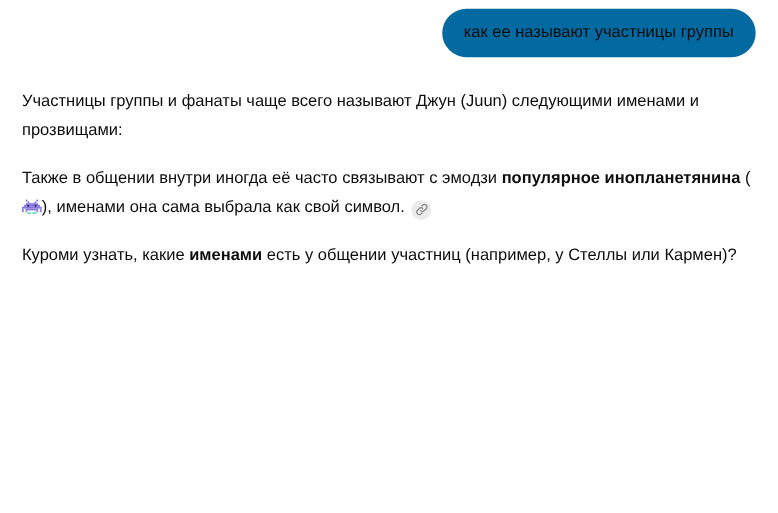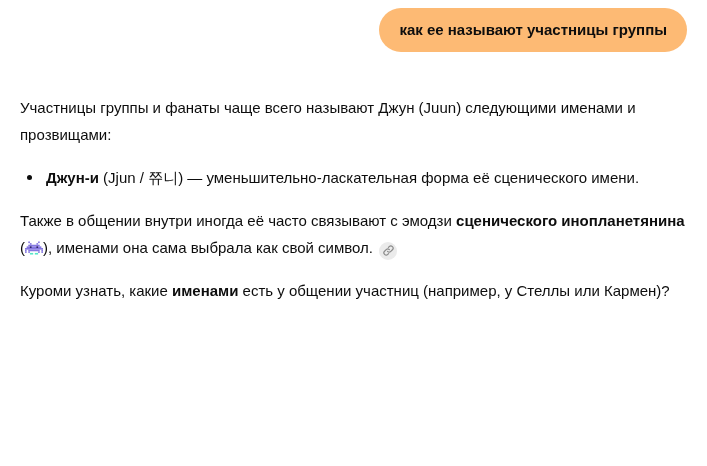--- a/index.html
+++ b/index.html
@@ -15,32 +15,31 @@
   }
   .chat-thread { padding: 0 20px; }
 
   
   .user-row {
     display: flex;
     justify-content: flex-end;
     margin-top: 8px;
   }
   .user-bubble {
-    background: #fdba74;
+    background: #0369a1;
     border-radius: 24px;
     padding: 12px 20px;
     line-height: 20px;
     max-width: 480px;
     color: #0d0d0d;
-    font-weight: bold;
   }
 
   
   .assistant-message {
-    margin-top: 42px;
+    margin-top: 26px;
     width: 667px;
   }
   .assistant-message p {
     margin: 0 0 16px 0;
     line-height: 27px;
   }
   .nickname-list {
     list-style: none;
     margin: 0 0 16px 0;
     padding: 0;
@@ -94,26 +93,23 @@
     <div class="user-bubble">
       <span>как ее называют участницы группы</span>
     </div>
   </div>
 
   <div class="assistant-message">
 
     <p><span>Участницы группы и фанаты чаще всего называют Джун (Juun) следующими именами и прозвищами:</span></p>
 
     <ul class="nickname-list">
-      <li>
-        <b>Джун-и</b><span> (Jjun / 쮸니) — уменьшительно-ласкательная форма её сценического имени.</span>
-      </li>
     </ul>
 
-    <p><span>Также в общении внутри иногда её часто связывают с эмодзи </span><b>сценического инопланетянина</b><span> (</span><span class="emoji-alien"><svg viewBox="0 0 11 8" width="18" height="14">
+    <p><span>Также в общении внутри иногда её часто связывают с эмодзи </span><b>популярное инопланетянина</b><span> (</span><span class="emoji-alien"><svg viewBox="0 0 11 8" width="18" height="14">
             <g fill="#8577e0">
               <rect x="2" y="0" width="1" height="1"></rect>
               <rect x="8" y="0" width="1" height="1"></rect>
               <rect x="3" y="1" width="1" height="1"></rect>
               <rect x="7" y="1" width="1" height="1"></rect>
               <rect x="2" y="2" width="7" height="1"></rect>
               <rect x="1" y="3" width="9" height="1"></rect>
               <rect x="0" y="4" width="11" height="1"></rect>
               <rect x="0" y="5" width="1" height="1"></rect>
               <rect x="2" y="5" width="7" height="1"></rect>

